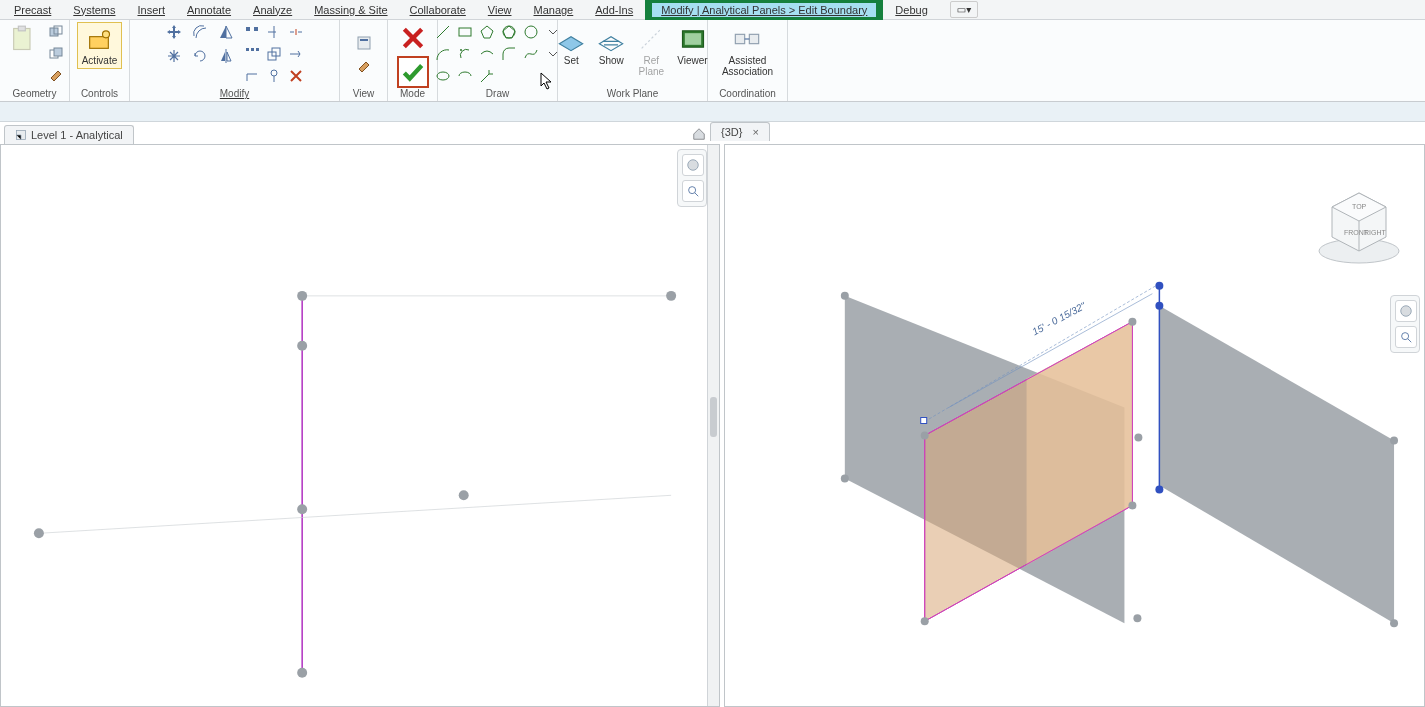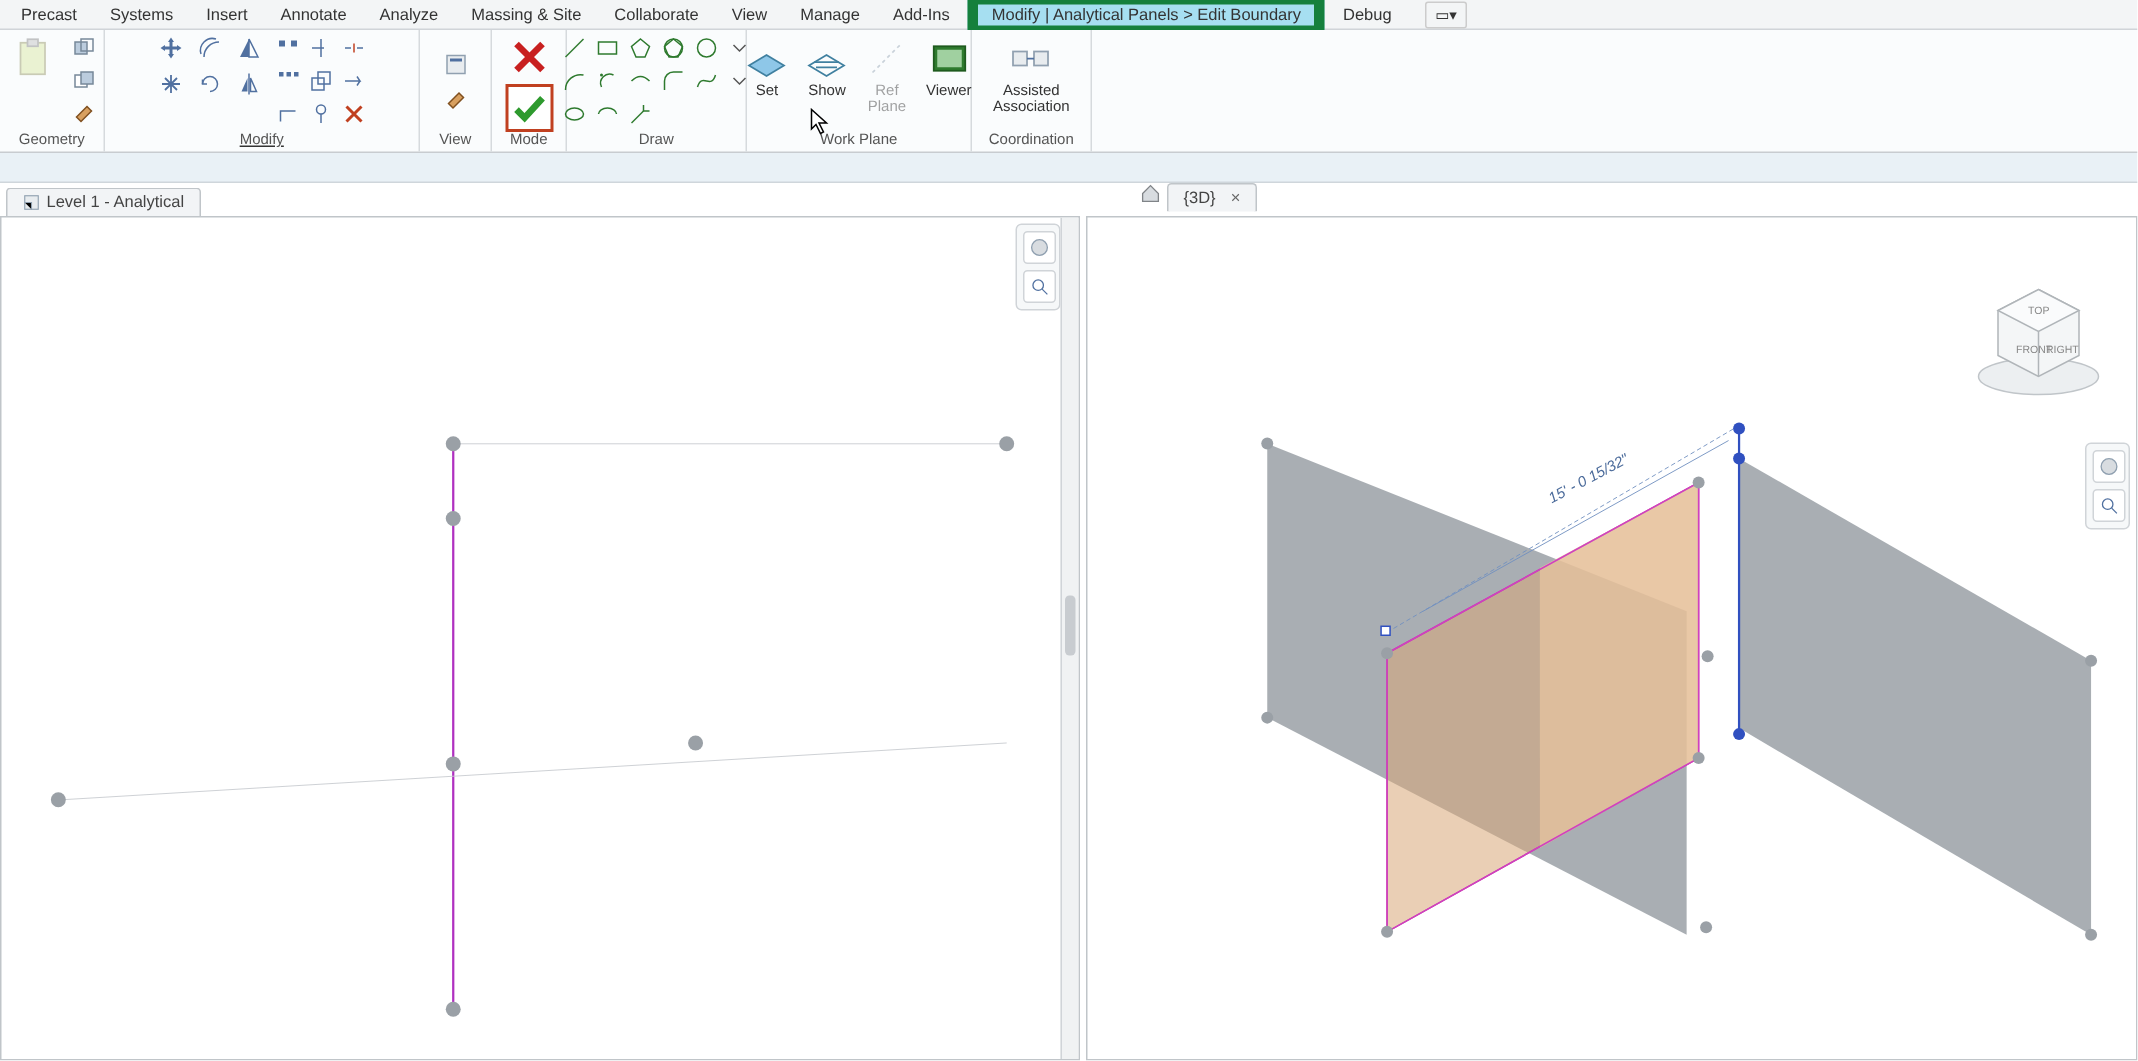--- a/index.html
+++ b/index.html
@@ -21,20 +21,21 @@
     align-items: center;
     background: #f3f5f6;
     border-bottom: 1px solid #d0d4d8;
     padding-left: 4px;
     gap: 2px;
   }
   .menu-item {
     padding: 2px 10px;
     cursor: pointer;
     color: #333;
+    text-decoration: underline;
   }
   .menu-item.active {
     background: #a6dff1;
     border: 7px solid #15803d;
     padding: 1px 9px;
   }
   .menu-extra {
     margin-left: 10px;
     padding: 2px 6px;
     border: 1px solid #ccc;
@@ -211,24 +212,24 @@
 
   
   .dim-text {
     font-size: 10px;
     fill: #4a6a9a;
     font-style: italic;
   }
 
   .tabstrip-right-group {
     position: absolute;
-    left: 760px;
+    left: 692px;
     top: 122px;
     display: flex;
-    align-items: flex-start;
+    align-items: flex-end;
     gap: 4px;
   }
   .home-icon { width: 14px; height: 14px; }
 
   
   .cursor-arrow {
     position: absolute;
     left: 540px; top: 72px;
     width: 14px; height: 18px;
     pointer-events: none;
@@ -279,20 +280,32 @@
         <div class="small-btn disabled">
           <svg viewBox="0 0 16 16">
               <path d="M3 10 L10 3 L13 6 L6 13 Z" fill="#d8a060" stroke="#805020"></path>
             </svg>
         </div>
       </div>
     </div>
     <div class="ribbon-group-label">Geometry</div>
   </div>
 
+  <div class="ribbon-group" style="width:60px;">
+    <div class="ribbon-body">
+      <div class="rbtn highlight">
+        <svg class="icon-box" viewBox="0 0 24 24">
+            <rect x="4" y="10" width="16" height="10" fill="#ffd060" stroke="#a07000"></rect>
+            <circle cx="18" cy="8" r="3" fill="#ffe080" stroke="#a07000"></circle>
+          </svg>
+        <span class="rbtn-label">Activate</span>
+      </div>
+    </div>
+    <div class="ribbon-group-label">Controls</div>
+  </div>
 
   <div class="ribbon-group" style="width:210px;text-decoration:underline;">
     <div class="ribbon-body" style="gap:6px;">
       <div style="display:flex;flex-direction:column;gap:4px;">
         <div class="small-btn">
             <svg viewBox="0 0 16 16">
               <path d="M8 1 L10 4 H9 V7 H12 V6 L15 8 L12 10 V9 H9 V12 H10 L8 15 L6 12 H7 V9 H4 V10 L1 8 L4 6 V7 H7 V4 H6 Z" fill="#5070a0"></path>
             </svg>
           </div>
         <div class="small-btn">

